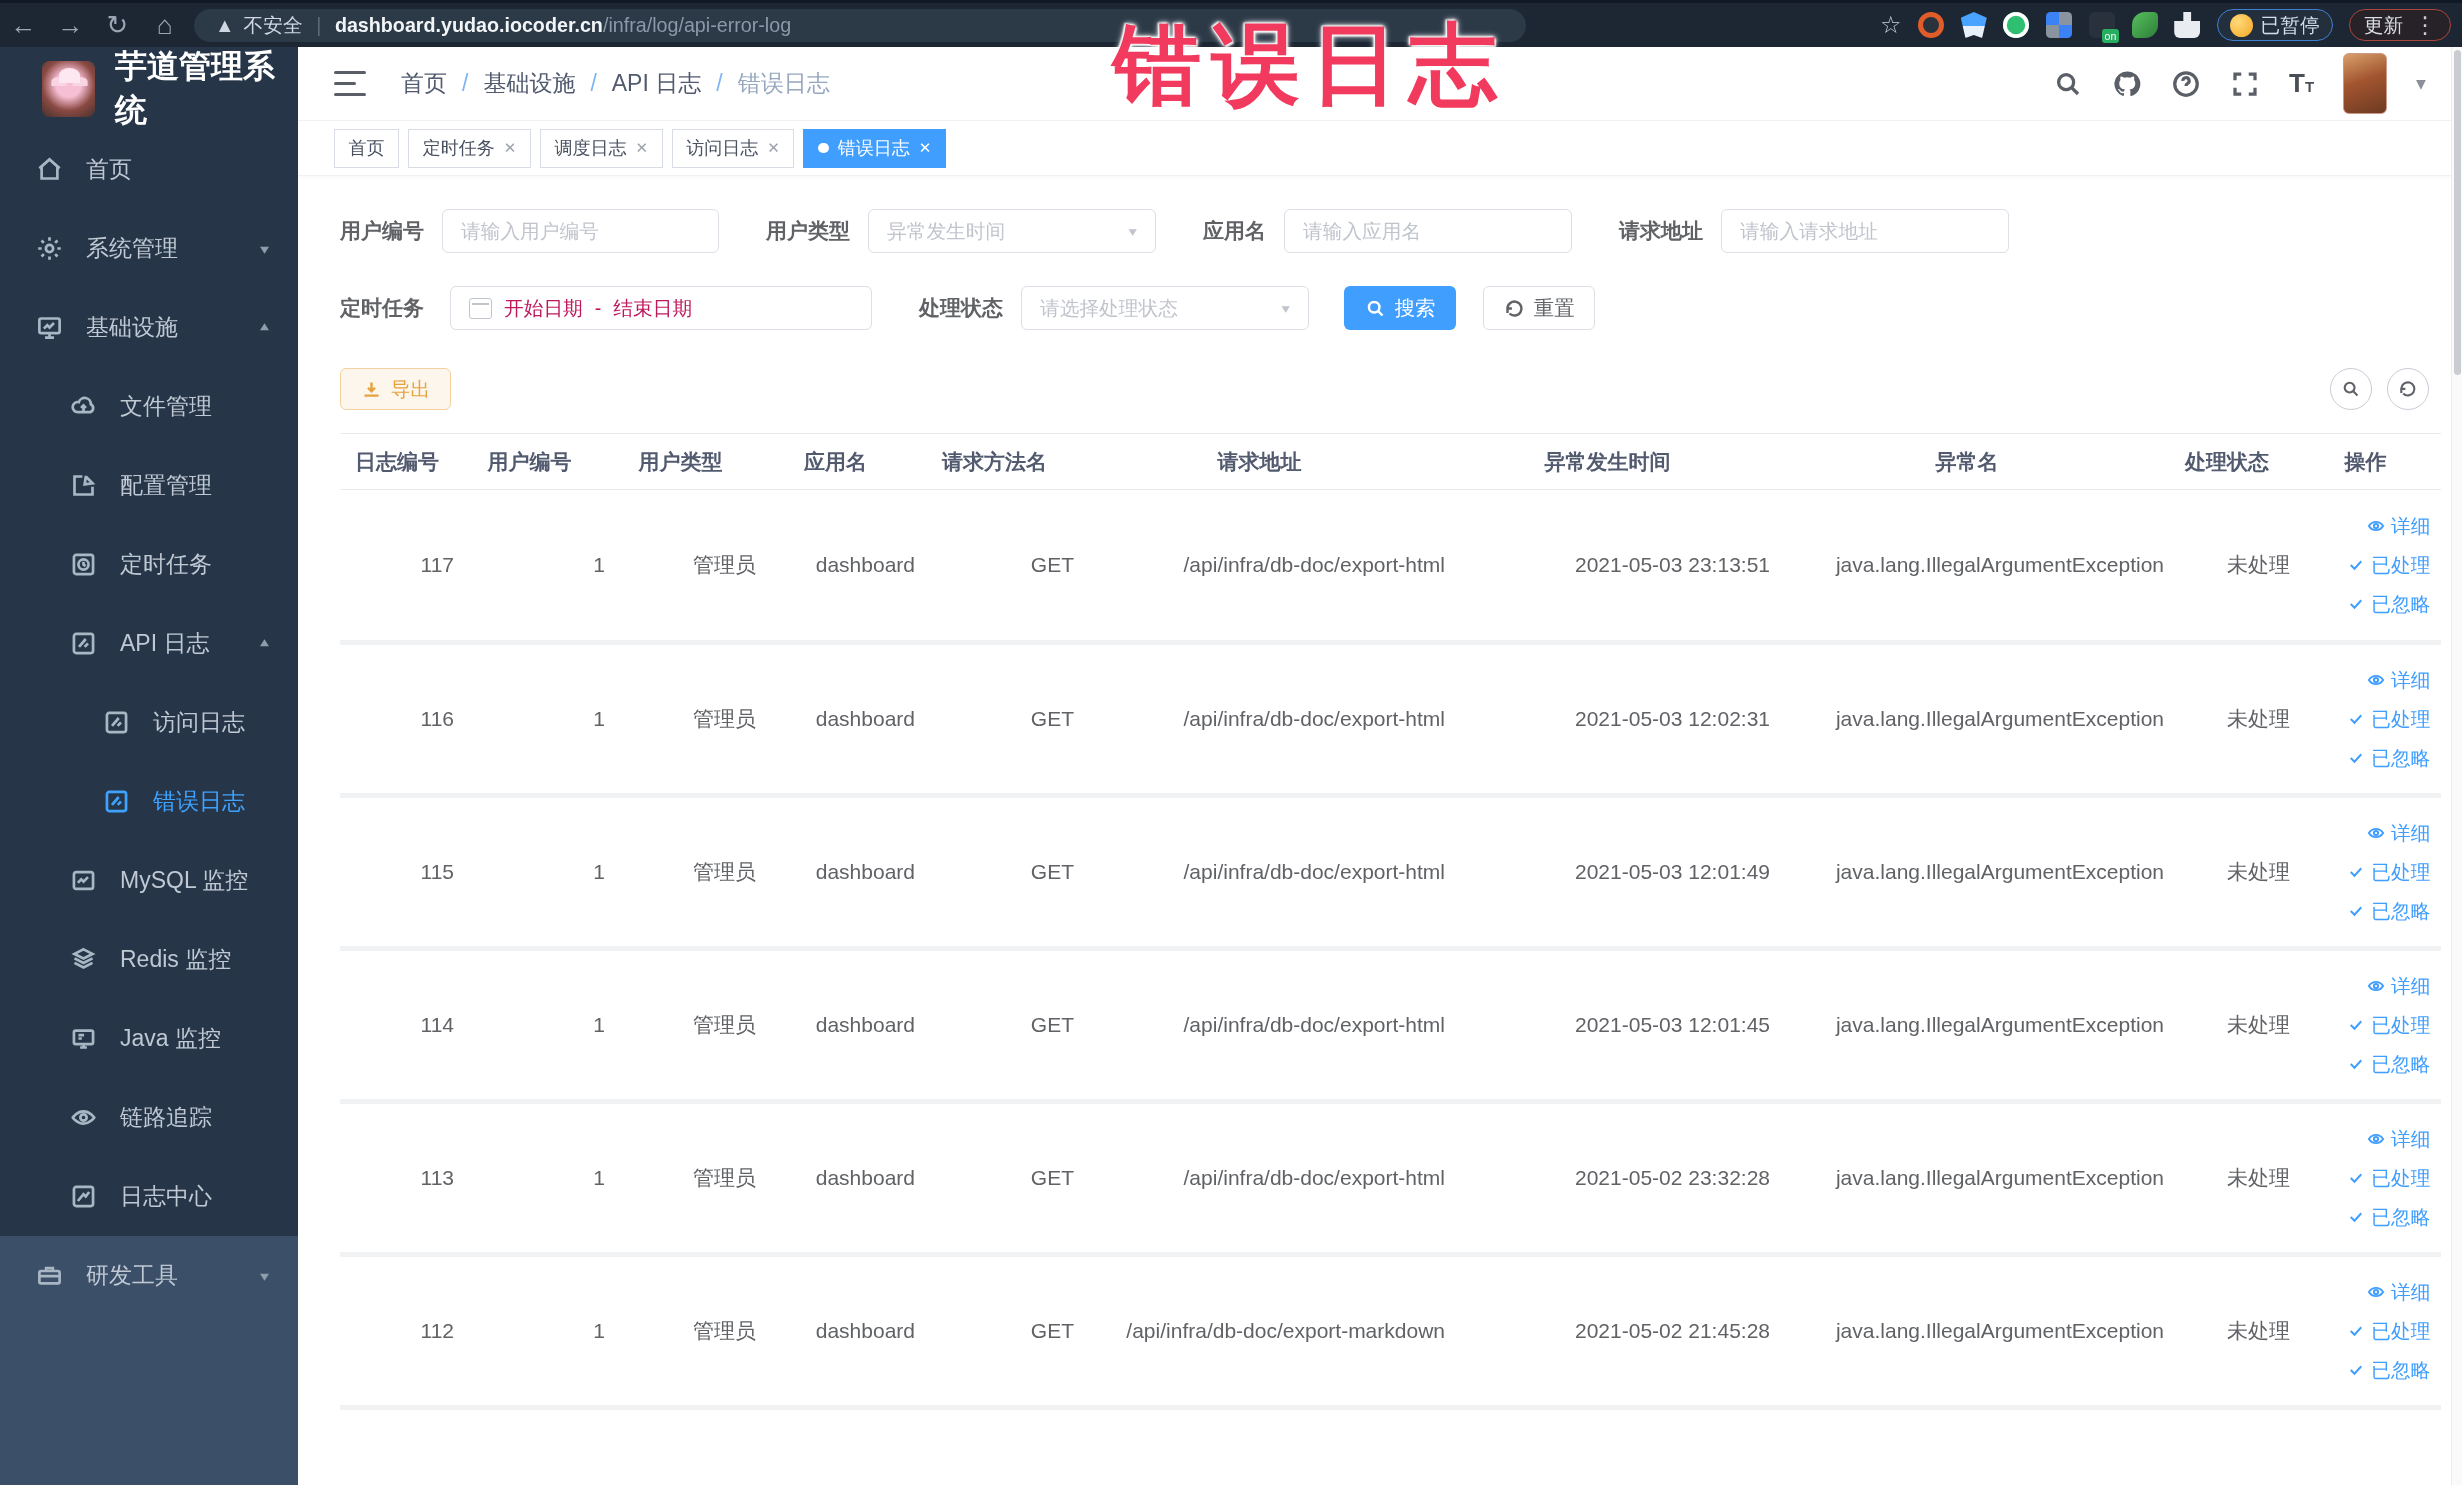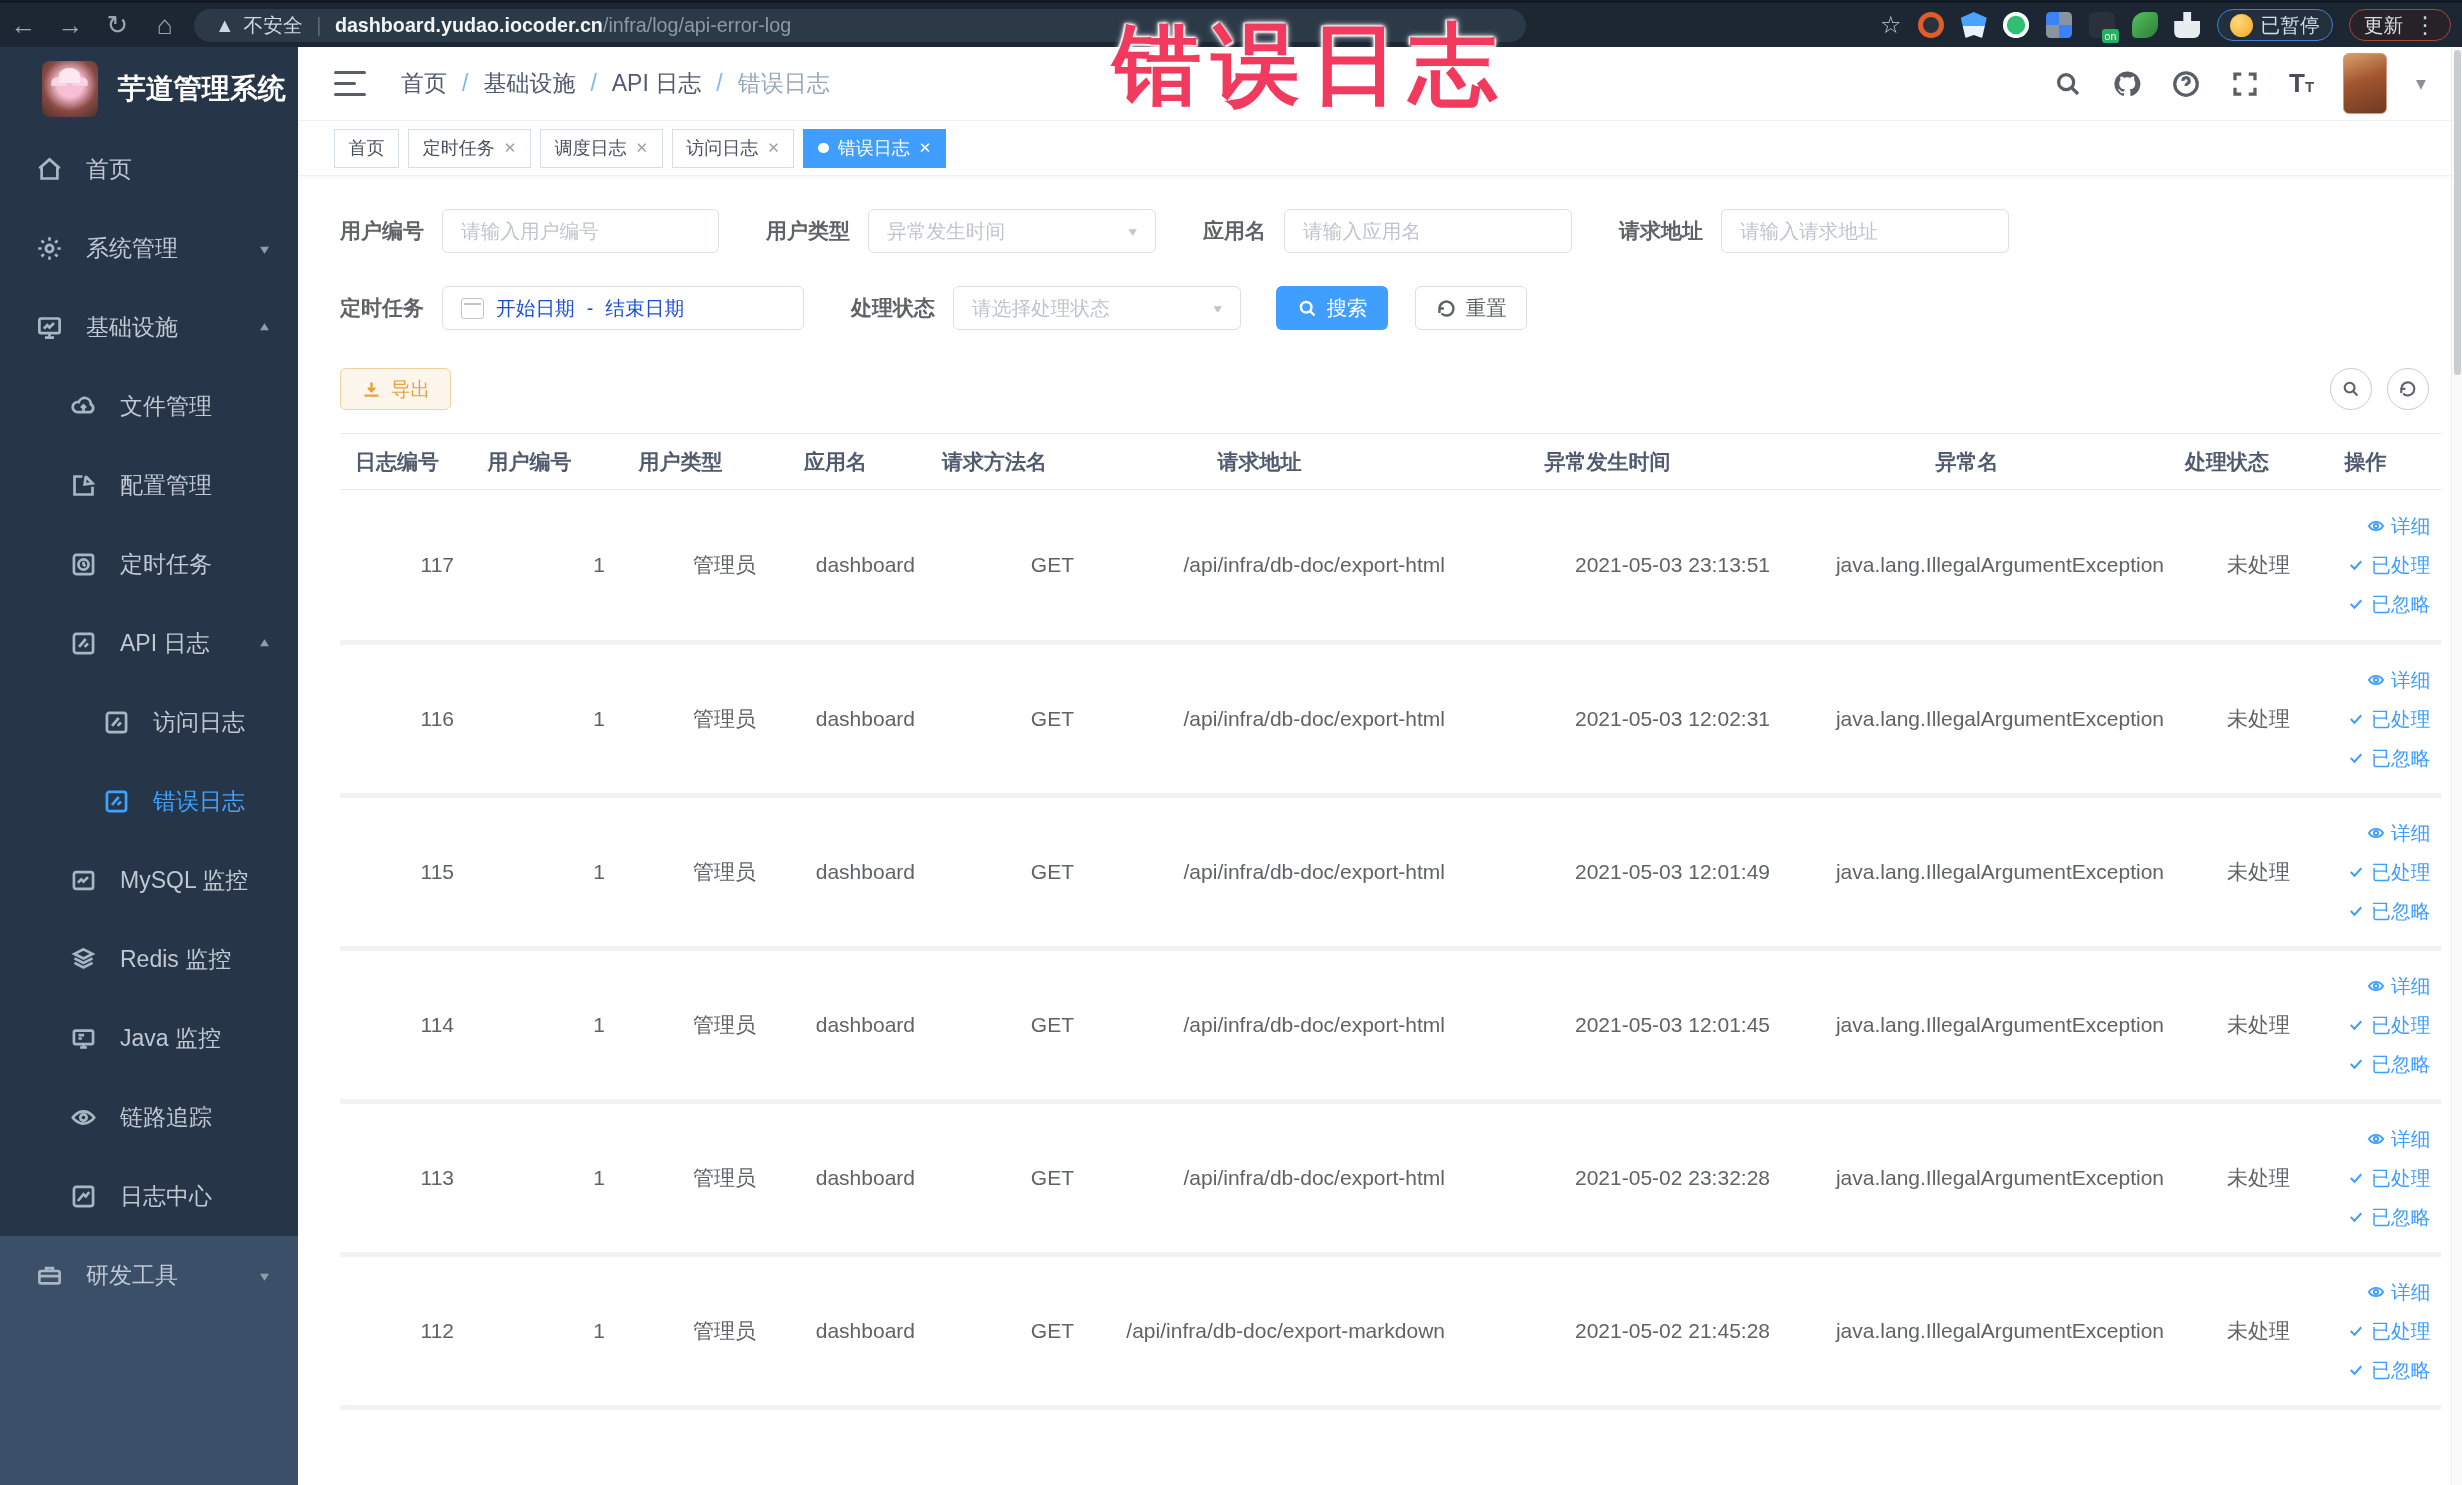--- a/index.html
+++ b/index.html
@@ -33,21 +33,21 @@
     text-shadow:0 0 2.3px #fff,0 0 4.5px #fff,0 0 7.6px #fff,1.5px 1.5px 1.5px #ffffffcc,-1.5px -1.5px 1.5px #ffffffcc; }
 
   
   .sidebar { position:absolute; left:0; top:47px; bottom:0; width:298px; background:#3b5068; z-index:2; }
   .sidebar-dark { background:#263648; }
   .logo-row { height:83px; display:flex; align-items:center; padding-left:42px; gap:19.7px; }
   .logo-img { width:56px; height:56px; border-radius:7.6px;
     background:radial-gradient(circle at 50% 42%,#f7bfd4 0 30%,#8a4a43 62%,#45302c); position:relative; overflow:hidden; }
   .logo-img::after{ content:""; position:absolute; left:17.4px; top:7.6px; width:21px; height:15px;
     border-radius:50% 50% 0 0; background:#fde8f1; box-shadow:-10.6px 6px 0 -3px #f9d4e3,10.6px 6px 0 -3px #f9d4e3; }
-  .logo-title { color:#ffffff; font-size:28px; font-weight:bold; }
+  .logo-title { color:#ffffff; font-size:32px; font-weight:bold; }
   .side-item { height:79px; display:flex; align-items:center; color:#bfc8d3; font-size:23px;
     position:relative; cursor:pointer; }
   .side-item .mi { width:27px; height:27px; margin-right:23px; flex:none; stroke:#a9b6c3; fill:none;
     stroke-width:2.4; }
   .lv1 { padding-left:36px; } .lv2 { padding-left:70px; } .lv3 { padding-left:103px; }
   .side-item.active { color:#3ea2ff; }
   .side-item.active .mi { stroke:#3ea2ff; }
   .chev { position:absolute; right:29px; font-size:18px; color:#8f9cab; transform:scaleY(.8); }
 
   
@@ -80,21 +80,21 @@
   .content { padding:0 33px 0 42px; }
   .filter-row { display:flex; align-items:center; margin-top:33px; height:44px; gap:0; }
   .f-label { font-size:21px; color:#606266; font-weight:bold; margin-right:18px; white-space:nowrap; }
   .f-input { height:44px; border:0.8px solid #dcdfe6; border-radius:6px; background:#fff;
     font-size:19.7px; color:#606266; padding:0 18px; outline:none; }
   .f-input::placeholder { color:#c0c4cc; }
   .f-select { height:44px; border:0.8px solid #dcdfe6; border-radius:6px; background:#fff;
     display:flex; align-items:center; padding:0 18px; color:#c0c4cc; font-size:19.7px; cursor:pointer; }
   .f-select .chevd { margin-left:auto; color:#c0c4cc; font-size:16.7px; transform:scaleY(.8); }
   .gap { width:47px; flex:none; }
-  .range { width:362px; display:flex; align-items:center; gap:12px; color:#1d4ed8; }
+  .range { width:422px; display:flex; align-items:center; gap:12px; color:#be185d;margin-left:8px; }
   .range .ph { font-size:19.7px; }
   .cal { width:23px; height:21px; border:1.8px solid #c0c4cc; border-radius:3px; position:relative; flex:none; }
   .cal::before { content:""; position:absolute; left:2.3px; right:2.3px; top:4.5px; height:1.8px; background:#c0c4cc; }
   .btn { height:44px; border-radius:6px; font-size:20.4px; display:flex; align-items:center; gap:9px;
     padding:0 19.7px; cursor:pointer; border:0.8px solid transparent; }
   .btn-search { background:#409eff; color:#fff; }
   .btn-reset { background:#fff; color:#606266; border-color:#dcdfe6; }
   .btn-export { background:#fdf6ec; color:#e6a23c; border-color:#f3d19e; height:42px; font-size:19.7px; }
   .bic { width:21px; height:21px; stroke:currentColor; fill:none; stroke-width:2.8; }
   .toolbar { display:flex; align-items:center; margin-top:38px; }

